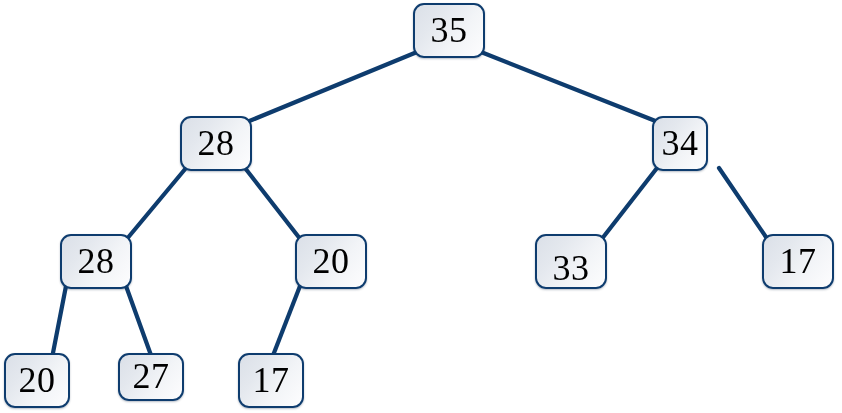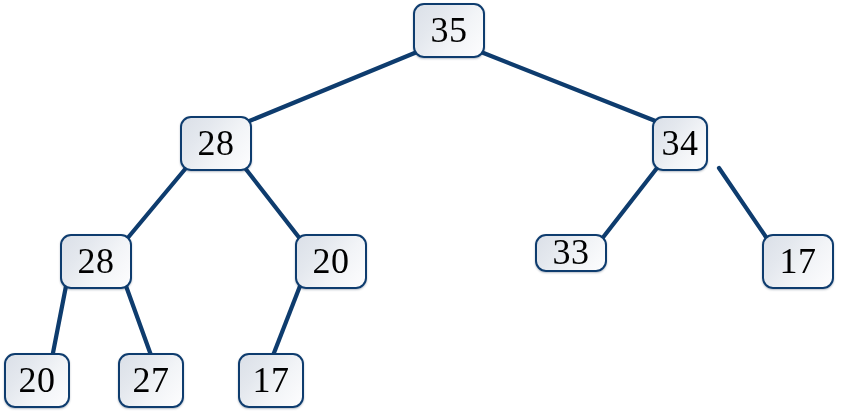--- a/index.html
+++ b/index.html
@@ -70,29 +70,29 @@
       </div>
       <div class="tree-node" style="left: 652px; top: 116px; width: 56px; height: 55px;">
         <span class="node-label">34</span>
       </div>
       <div class="tree-node" style="left: 60px; top: 234px; width: 72px; height: 55px;">
         <span class="node-label">28</span>
       </div>
       <div class="tree-node" style="left: 295px; top: 234px; width: 72px; height: 55px;">
         <span class="node-label">20</span>
       </div>
-      <div class="tree-node" style="left: 535px; top: 234px; width: 72px; height: 38px;">
+      <div class="tree-node" style="left: 535px; top: 234px; width: 72px; height: 55px; align-items: flex-end;">
         <span class="node-label">33</span>
       </div>
       <div class="tree-node" style="left: 762px; top: 234px; width: 72px; height: 55px;">
         <span class="node-label">17</span>
       </div>
       <div class="tree-node" style="left: 4px; top: 353px; width: 66px; height: 55px;">
         <span class="node-label">20</span>
       </div>
-      <div class="tree-node" style="left: 118px; top: 353px; width: 66px; height: 55px;">
+      <div class="tree-node" style="left: 118px; top: 353px; width: 66px; height: 48px;">
         <span class="node-label">27</span>
       </div>
       <div class="tree-node" style="left: 238px; top: 353px; width: 66px; height: 55px;">
         <span class="node-label">17</span>
       </div>
     </div>
 </div>
 
 </body></html>

